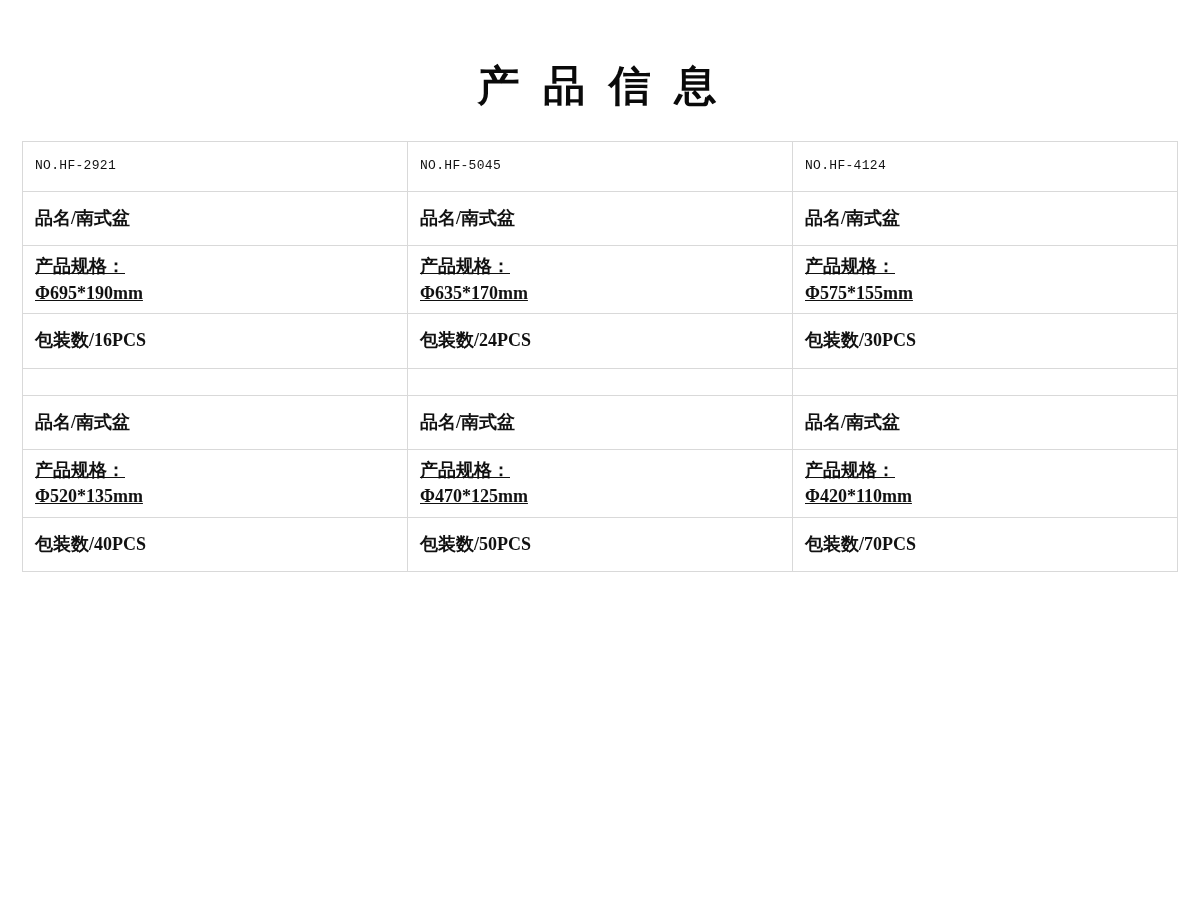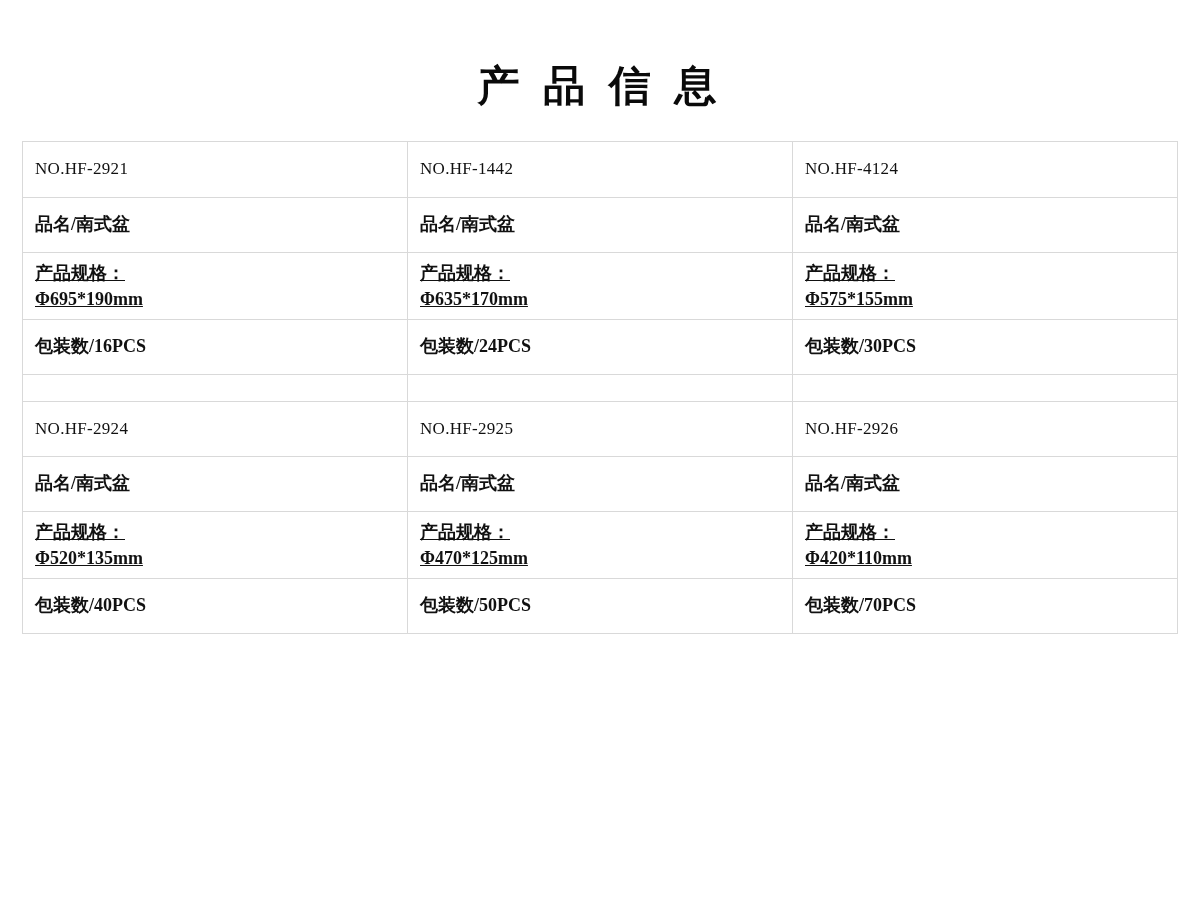--- a/index.html
+++ b/index.html
@@ -45,22 +45,22 @@
     padding: 0 0 0 0;
     background: #ffffff;
   }
   .cell-inner {
     padding: 8px 14px 8px 12px;
     font-size: 17px;
     line-height: 1.55;
     white-space: nowrap;
   }
   .row-code .cell-inner {
-    font-family: Liberation Serif, serif;
-    font-size: 17px;
+    font-family: Liberation Mono, monospace;
+    font-size: 13px;
     letter-spacing: 0.3px;
     padding-top: 14px;
     padding-bottom: 14px;
   }
   .row-name .cell-inner,
   .row-carton .cell-inner,
   .row-pack .cell-inner {
     font-family: "Liberation Serif", serif;
     font-weight: bold;
     font-size: 18px;
@@ -95,21 +95,21 @@
   <h1 class="page-title">产 品 信 息</h1>
 
   <table class="spec-table">
     <tbody>
 
       <tr class="row-code">
         <td>
             <div class="cell-inner">NO.HF-2921</div>
           </td>
         <td>
-            <div class="cell-inner">NO.HF-1442</div>
+            <div class="cell-inner">NO.HF-5045</div>
           </td>
         <td>
             <div class="cell-inner">NO.HF-4124</div>
           </td>
       </tr>
       <tr class="row-name">
         <td>
             <div class="cell-inner">品名/南式盆</div>
           </td>
         <td>
@@ -150,31 +150,20 @@
             <div class="cell-inner">包装数/30PCS</div>
           </td>
       </tr>
 
       <tr class="gap-row">
         <td></td>
         <td></td>
         <td></td>
       </tr>
 
-      <tr class="row-code">
-        <td>
-            <div class="cell-inner">NO.HF-2924</div>
-          </td>
-        <td>
-            <div class="cell-inner">NO.HF-2925</div>
-          </td>
-        <td>
-            <div class="cell-inner">NO.HF-2926</div>
-          </td>
-      </tr>
       <tr class="row-name">
         <td>
             <div class="cell-inner">品名/南式盆</div>
           </td>
         <td>
             <div class="cell-inner">品名/南式盆</div>
           </td>
         <td>
             <div class="cell-inner">品名/南式盆</div>
           </td>

